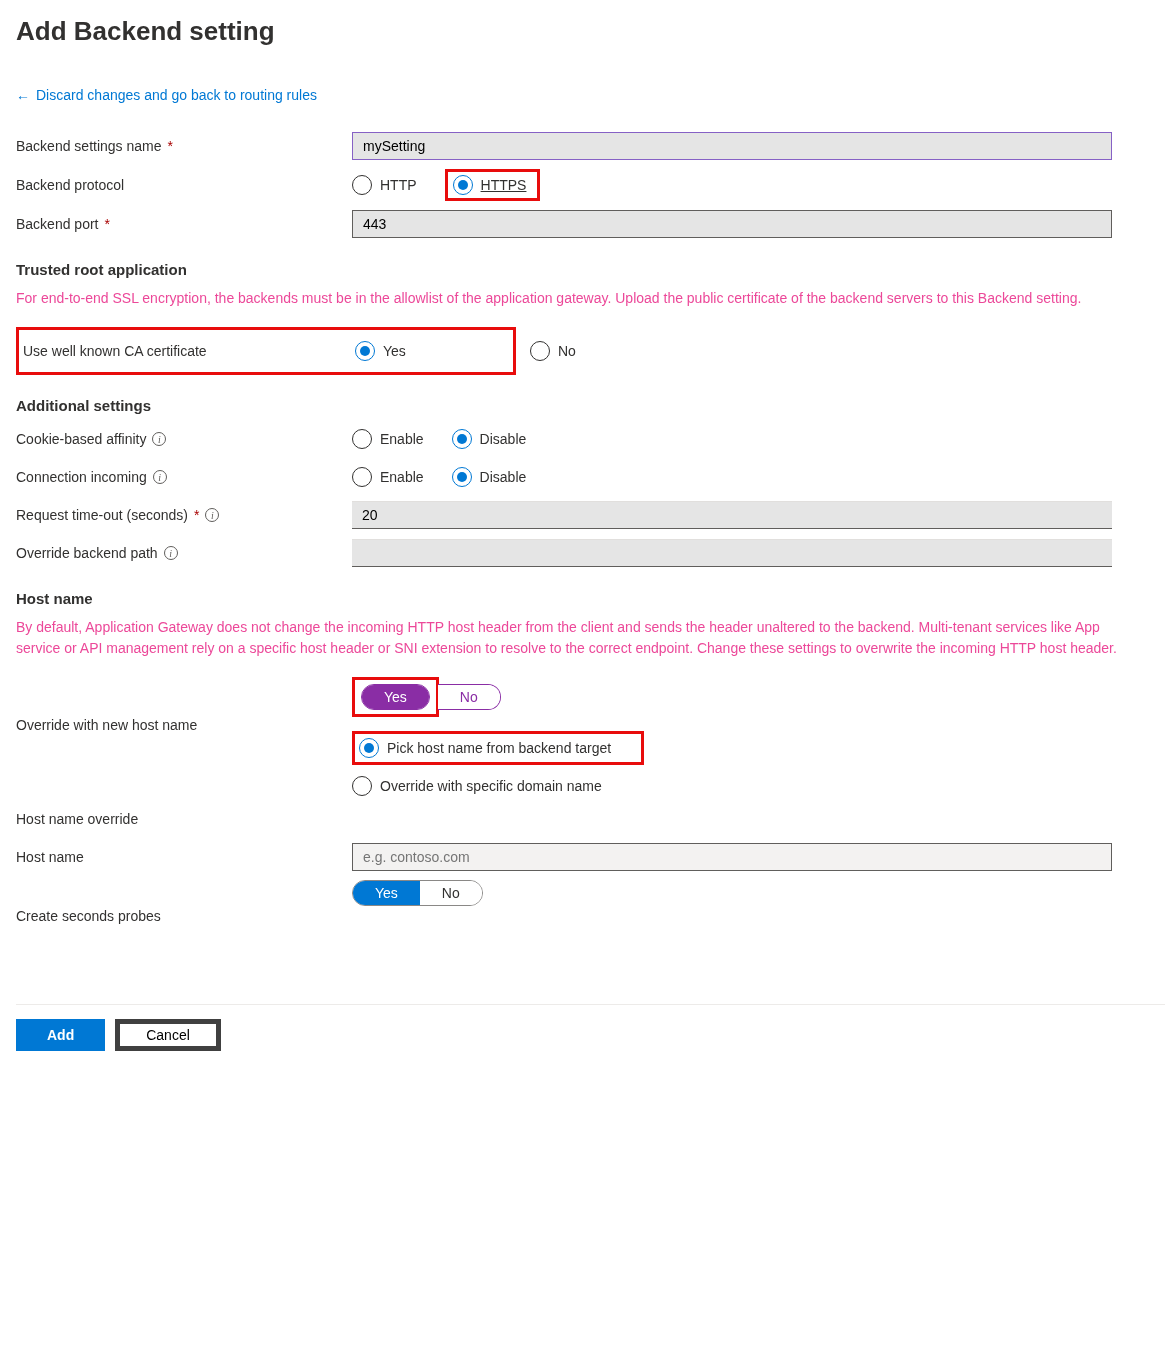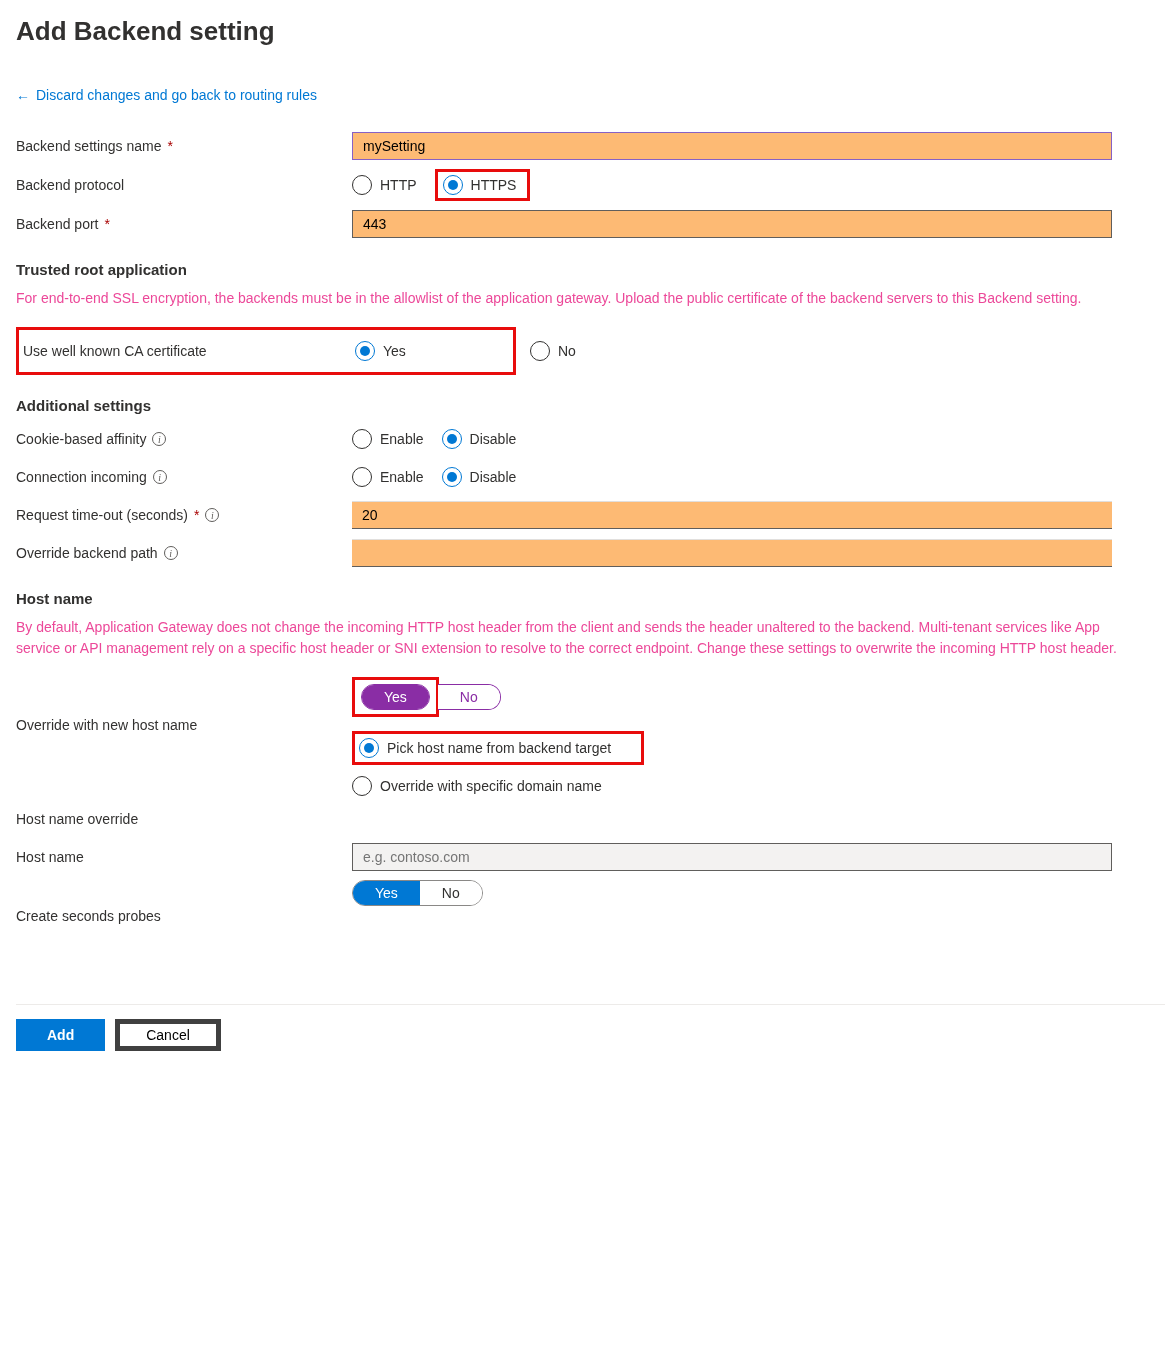--- a/index.html
+++ b/index.html
@@ -39,27 +39,27 @@
     display: flex;
     align-items: center;
     gap: 6px;
   }
   .req { color: #a80000; }
   .text-input {
     border: 1px solid #605e5c;
     height: 28px;
     padding: 0 10px;
     font-size: 14px;
-    background: #fdba74;
+    background: #e5e5e5;
     width: 760px;
     font-family: inherit;
   }
   .text-input.purple-border { border-color: #8661c5; }
   .text-input.disabled { background: #f3f2f1; color: #605e5c; }
-  .radio-group { display: flex; align-items: center; gap: 18px; }
+  .radio-group { display: flex; align-items: center; gap: 28px; }
   .radio {
     display: inline-flex;
     align-items: center;
     gap: 8px;
     cursor: pointer;
     font-size: 14px;
   }
   .radio-circle {
     width: 20px; height: 20px;
     border: 1px solid #323130;
@@ -190,21 +190,21 @@
 
 <div class="form-row">
   <div class="form-label">Backend protocol</div>
   <div class="radio-group">
     <label class="radio">
       <span class="radio-circle">
           <span class="radio-dot"></span>
         </span>
       <span>HTTP</span>
     </label>
-    <span class="red-box" style="display:inline-flex;align-items:center;">
+    <span class="red-box" style="display:inline-flex;align-items:center;text-decoration:underline;">
       <label class="radio selected" style="padding:2px 10px 2px 4px;">
         <span class="radio-circle">
             <span class="radio-dot"></span>
           </span>
         <span>HTTPS</span>
       </label>
     </span>
   </div>
 </div>
 

